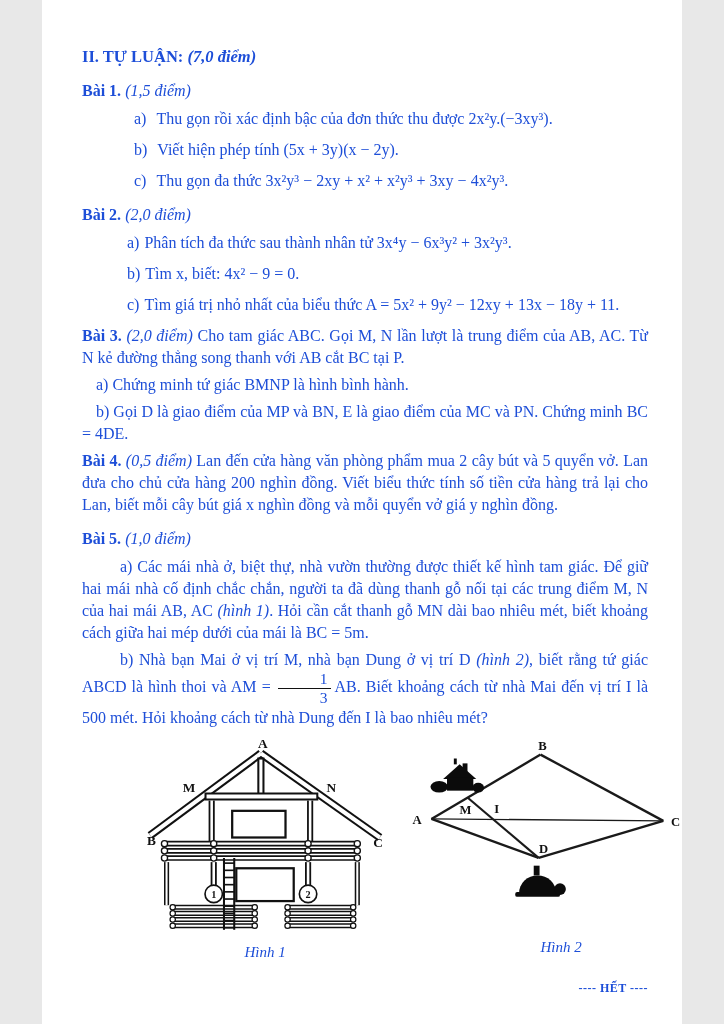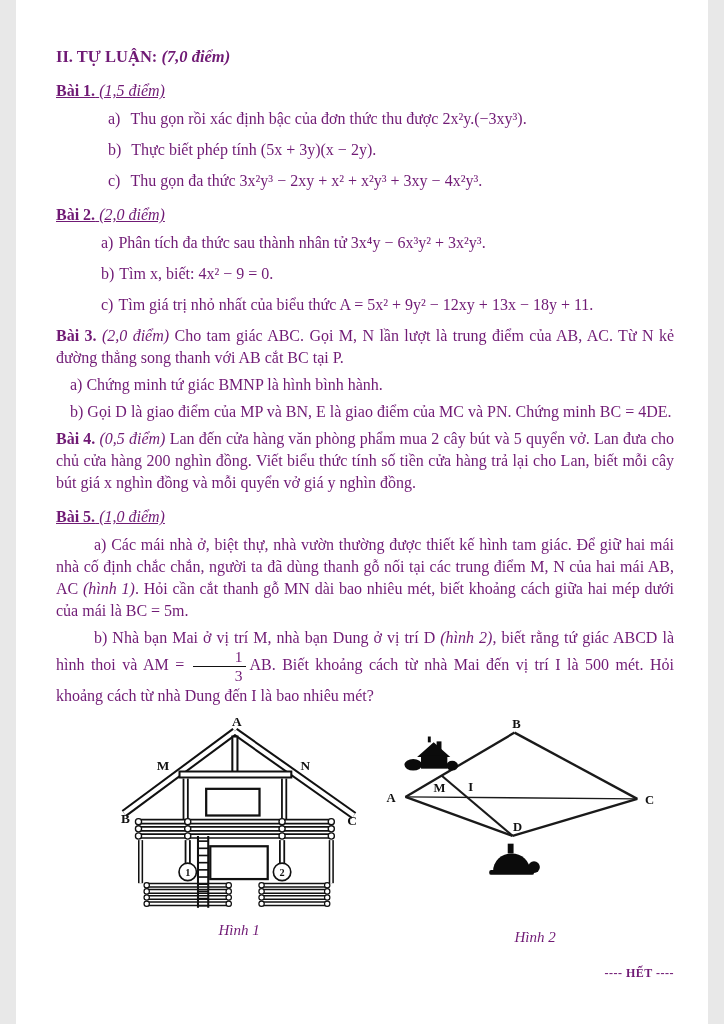--- a/index.html
+++ b/index.html
@@ -1,32 +1,32 @@
 <!DOCTYPE html>
 <html lang="vi"><head>
 <meta charset="utf-8">
 <style>
   html,body{margin:0;padding:0;background:#e8e8e8;}
   .page{
     position:relative;
-    width:692px;height:1024px;
+    width:640px;height:1024px;
     margin:0 auto;
     background:#ffffff;
-    color:#701a75;
+    color:#1d4ed8;
     font-family:"Liberation Serif","DejaVu Serif",serif;
     font-size:16px;
     line-height:22px;
     overflow:hidden;
   }
   .content{padding:46px 34px 0 40px;}
   .b{font-weight:bold;}
   .i{font-style:italic;}
   .bi{font-weight:bold;font-style:italic;}
   .title-line{margin:0 0 7px 0;font-size:16.5px;}
-  .bai-line{margin:12px 0 6px 0;text-decoration:underline;}
+  .bai-line{margin:12px 0 6px 0;}
   .para{margin:0 0 5px 0;text-align:justify;}
   .indent-sm{text-indent:14px;}
   .indent-lg{text-indent:38px;}
   .items{margin:2px 0 8px 52px;}
   .items-b2{margin-left:45px;}
   .item{margin:0 0 9px 0;}
   .items .marker{margin-right:10px;}
   .items-b2 .marker{margin-right:5px;}
   .math{white-space:nowrap;}
   .math.it{}
@@ -36,37 +36,37 @@
   }
   .frac .num{display:block;border-bottom:1.4px solid #111;padding:0 4px 1px;}
   .frac .den{display:block;padding:1px 4px 0;}
   .figures{
     display:flex;align-items:flex-start;
     padding-left:64px;gap:26px;margin-top:8px;
   }
   .figure{margin:0;text-align:center;}
   .figure svg{display:block;}
   .figcap{font-style:italic;font-size:15px;margin-top:3px;}
-  .fig2 .figcap{margin-top:16px;}
+  .fig2 .figcap{margin-top:4px;}
   .end-mark{text-align:right;font-weight:bold;font-size:12px;margin-top:14px;letter-spacing:.5px;}
   svg .lbl{font-family:"Liberation Serif","DejaVu Serif",serif;font-weight:bold;font-size:13px;fill:#111;}
   svg .num-lbl{font-family:"Liberation Serif","DejaVu Serif",serif;font-weight:bold;font-size:10px;fill:#111;}
 </style>
 </head>
 <body>
 
 <div class="page">
   <div class="content">
 
     <p class="title-line"><span class="b">II. TỰ LUẬN:</span> <span class="bi">(7,0 điểm)</span></p>
 
     <p class="bai-line"><span class="b">Bài 1.</span> <span class="i">(1,5 điểm)</span></p>
     <div class="items items-b1">
       <p class="item"><span class="marker">a)</span><span>Thu gọn rồi xác định bậc của đơn thức thu được</span> <span class="math">2x²y.(−3xy³).</span></p>
-      <p class="item"><span class="marker">b)</span><span>Thực biết phép tính</span> <span class="math">(5x + 3y)(x − 2y).</span></p>
+      <p class="item"><span class="marker">b)</span><span>Viết hiện phép tính</span> <span class="math">(5x + 3y)(x − 2y).</span></p>
       <p class="item"><span class="marker">c)</span><span>Thu gọn đa thức</span> <span class="math it">3x²y³ − 2xy + x² + x²y³ + 3xy − 4x²y³.</span></p>
     </div>
 
     <p class="bai-line"><span class="b">Bài 2.</span> <span class="i">(2,0 điểm)</span></p>
     <div class="items items-b2">
       <p class="item"><span class="marker">a)</span><span>Phân tích đa thức sau thành nhân tử</span> <span class="math">3x⁴y − 6x³y² + 3x²y³.</span></p>
       <p class="item"><span class="marker">b)</span><span>Tìm x, biết:</span> <span class="math it">4x² − 9 = 0.</span></p>
       <p class="item"><span class="marker">c)</span><span>Tìm giá trị nhỏ nhất của biểu thức</span> <span class="math">A = 5x² + 9y² − 12xy + 13x − 18y + 11.</span></p>
     </div>
 

